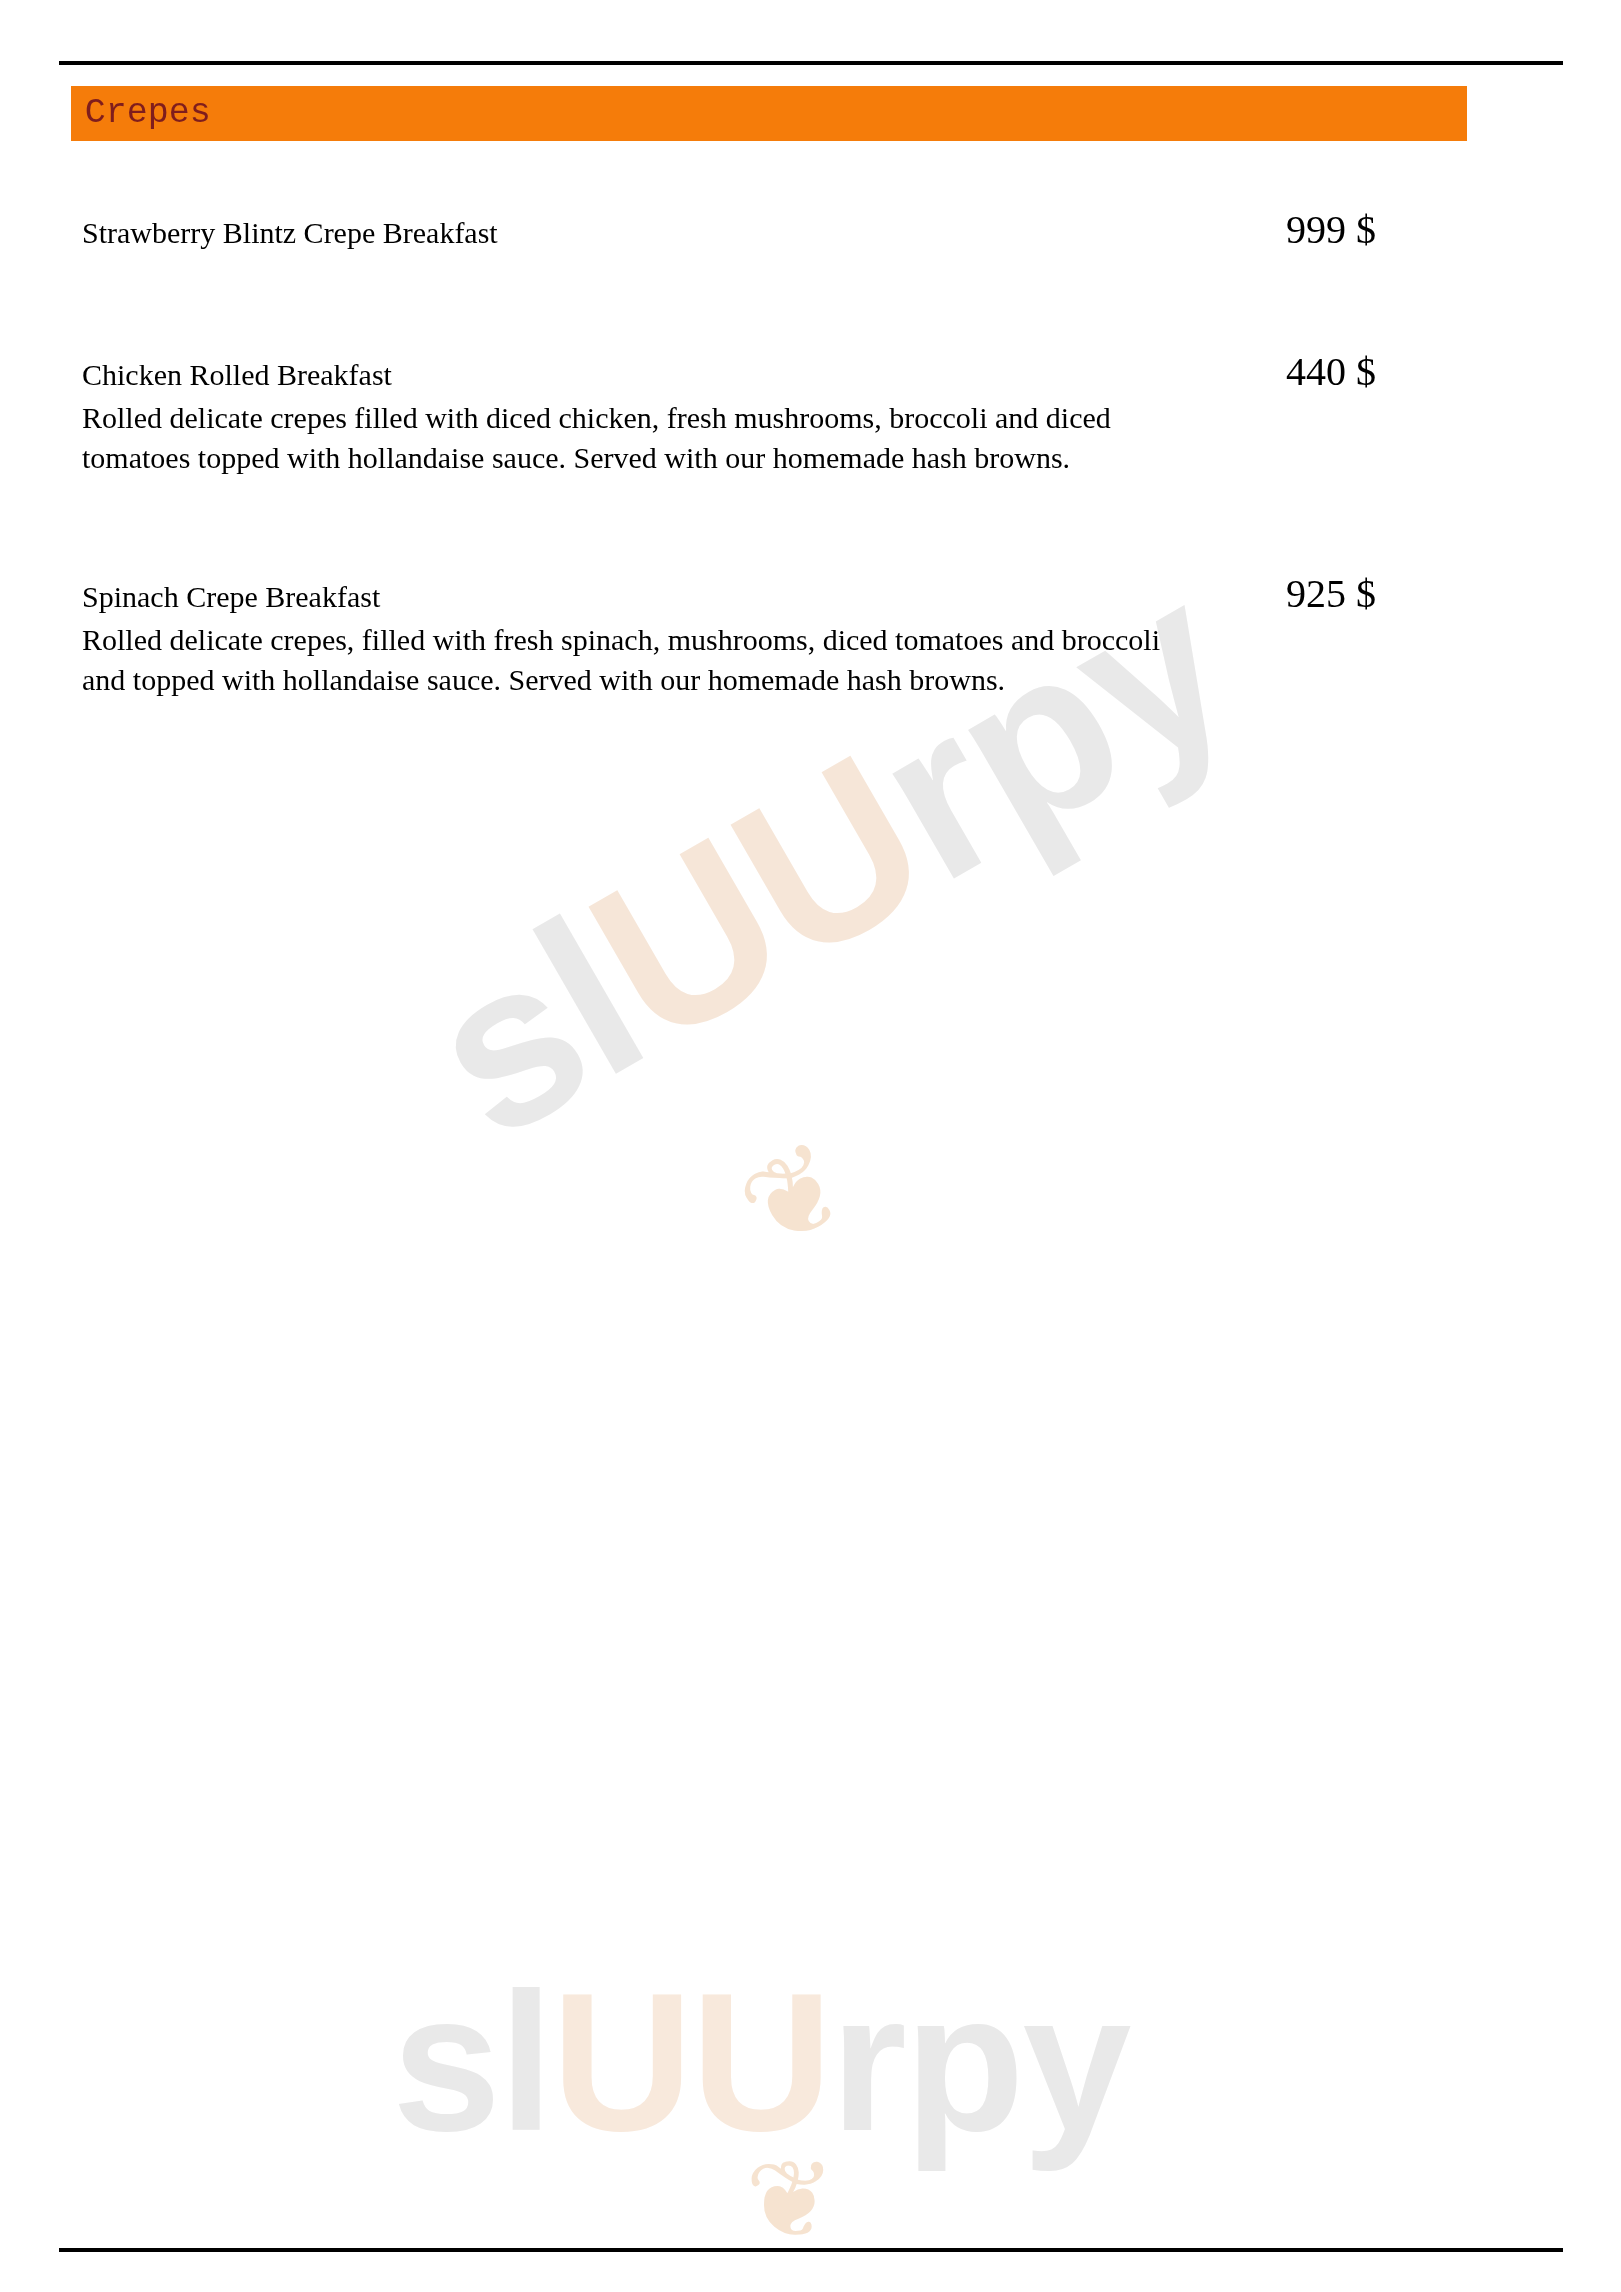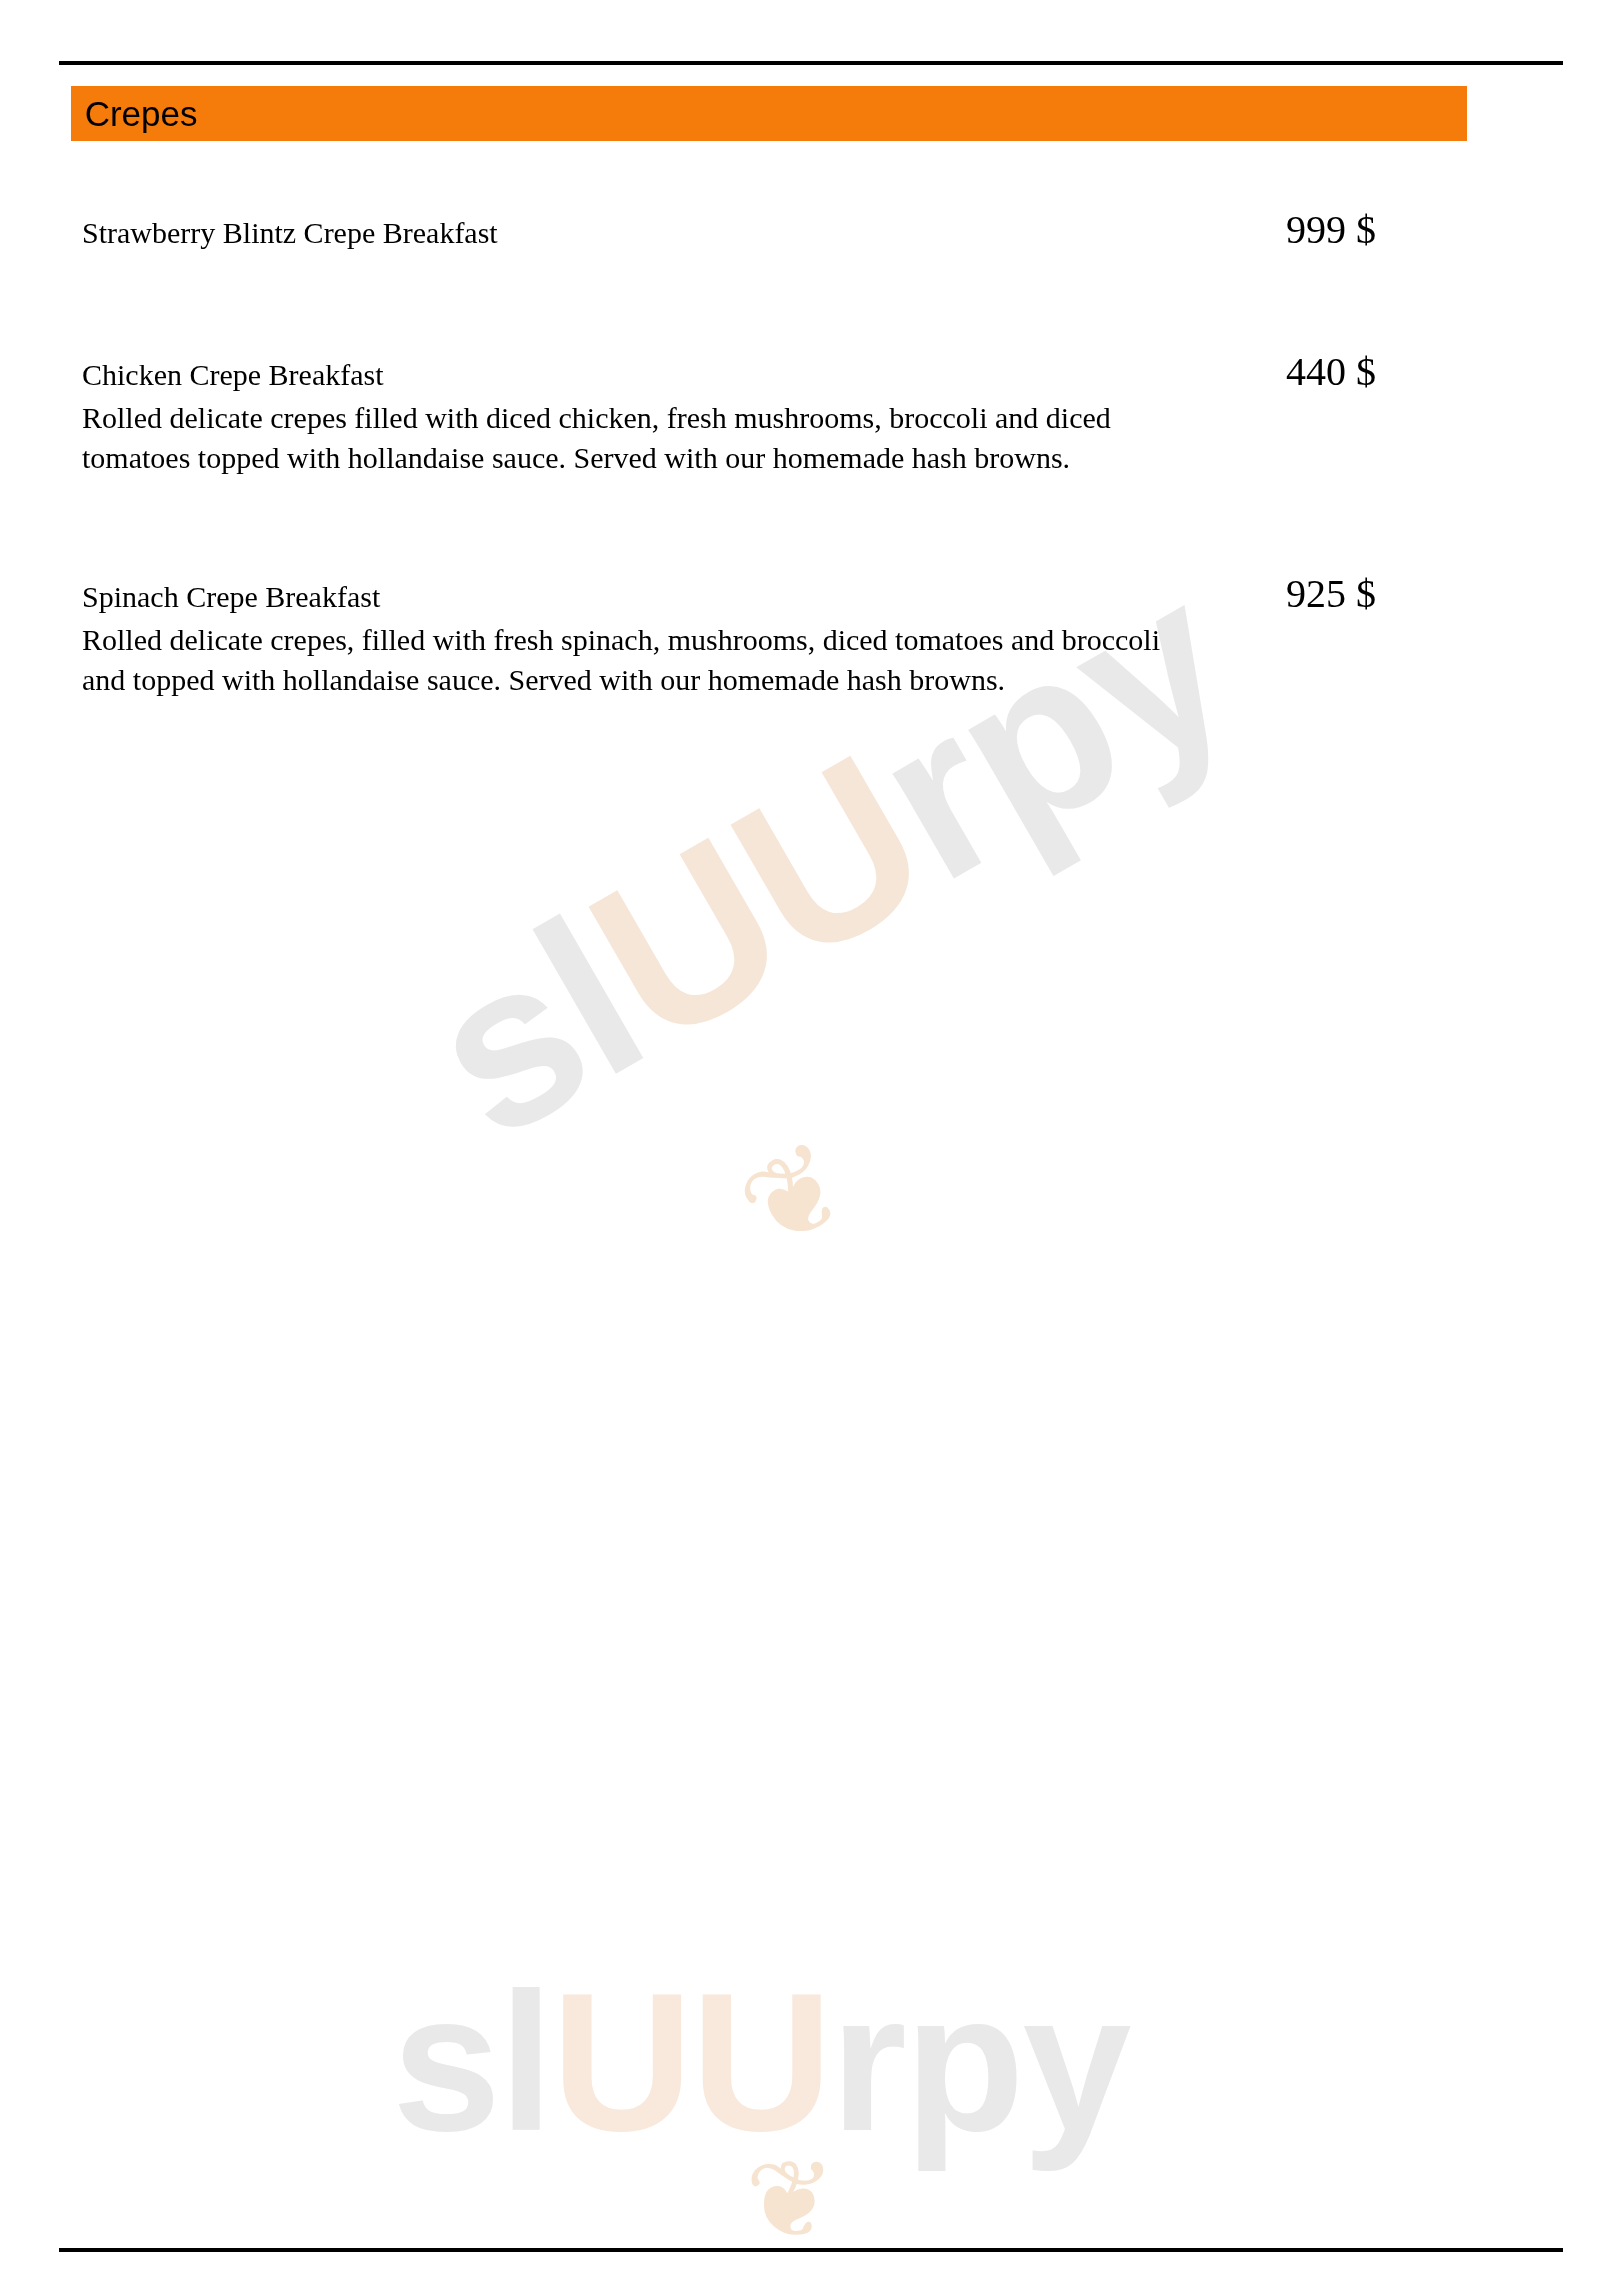--- a/index.html
+++ b/index.html
@@ -90,23 +90,23 @@
     position: absolute;
     left: 71px;
     top: 86px;
     width: 1396px;
     height: 55px;
     background: #f57c0a;
     display: flex;
     align-items: center;
   }
   .section-bar .section-title {
-    font-family: Liberation Sans, sans-serif;
+    font-family: Liberation Mono, monospace;
     font-size: 35px;
-    color: #000000;
+    color: #7f1d1d;
     padding-left: 13.7px;
     line-height: 1;
   }
 
   
   .menu-list {
     position: absolute;
     left: 82px;
     top: 173px;
     width: 1294px;
@@ -161,21 +161,21 @@
 
     <div class="menu-item">
       <div class="item-head">
         <div class="item-name">Strawberry Blintz Crepe Breakfast</div>
         <div class="item-price">999 $</div>
       </div>
     </div>
 
     <div class="menu-item">
       <div class="item-head">
-        <div class="item-name">Chicken Crepe Breakfast</div>
+        <div class="item-name">Chicken Rolled Breakfast</div>
         <div class="item-price">440 $</div>
       </div>
       <div class="item-desc">Rolled delicate crepes filled with diced chicken, fresh mushrooms, broccoli and diced tomatoes topped with hollandaise sauce. Served with our homemade hash browns.</div>
     </div>
 
     <div class="menu-item">
       <div class="item-head">
         <div class="item-name">Spinach Crepe Breakfast</div>
         <div class="item-price">925 $</div>
       </div>

